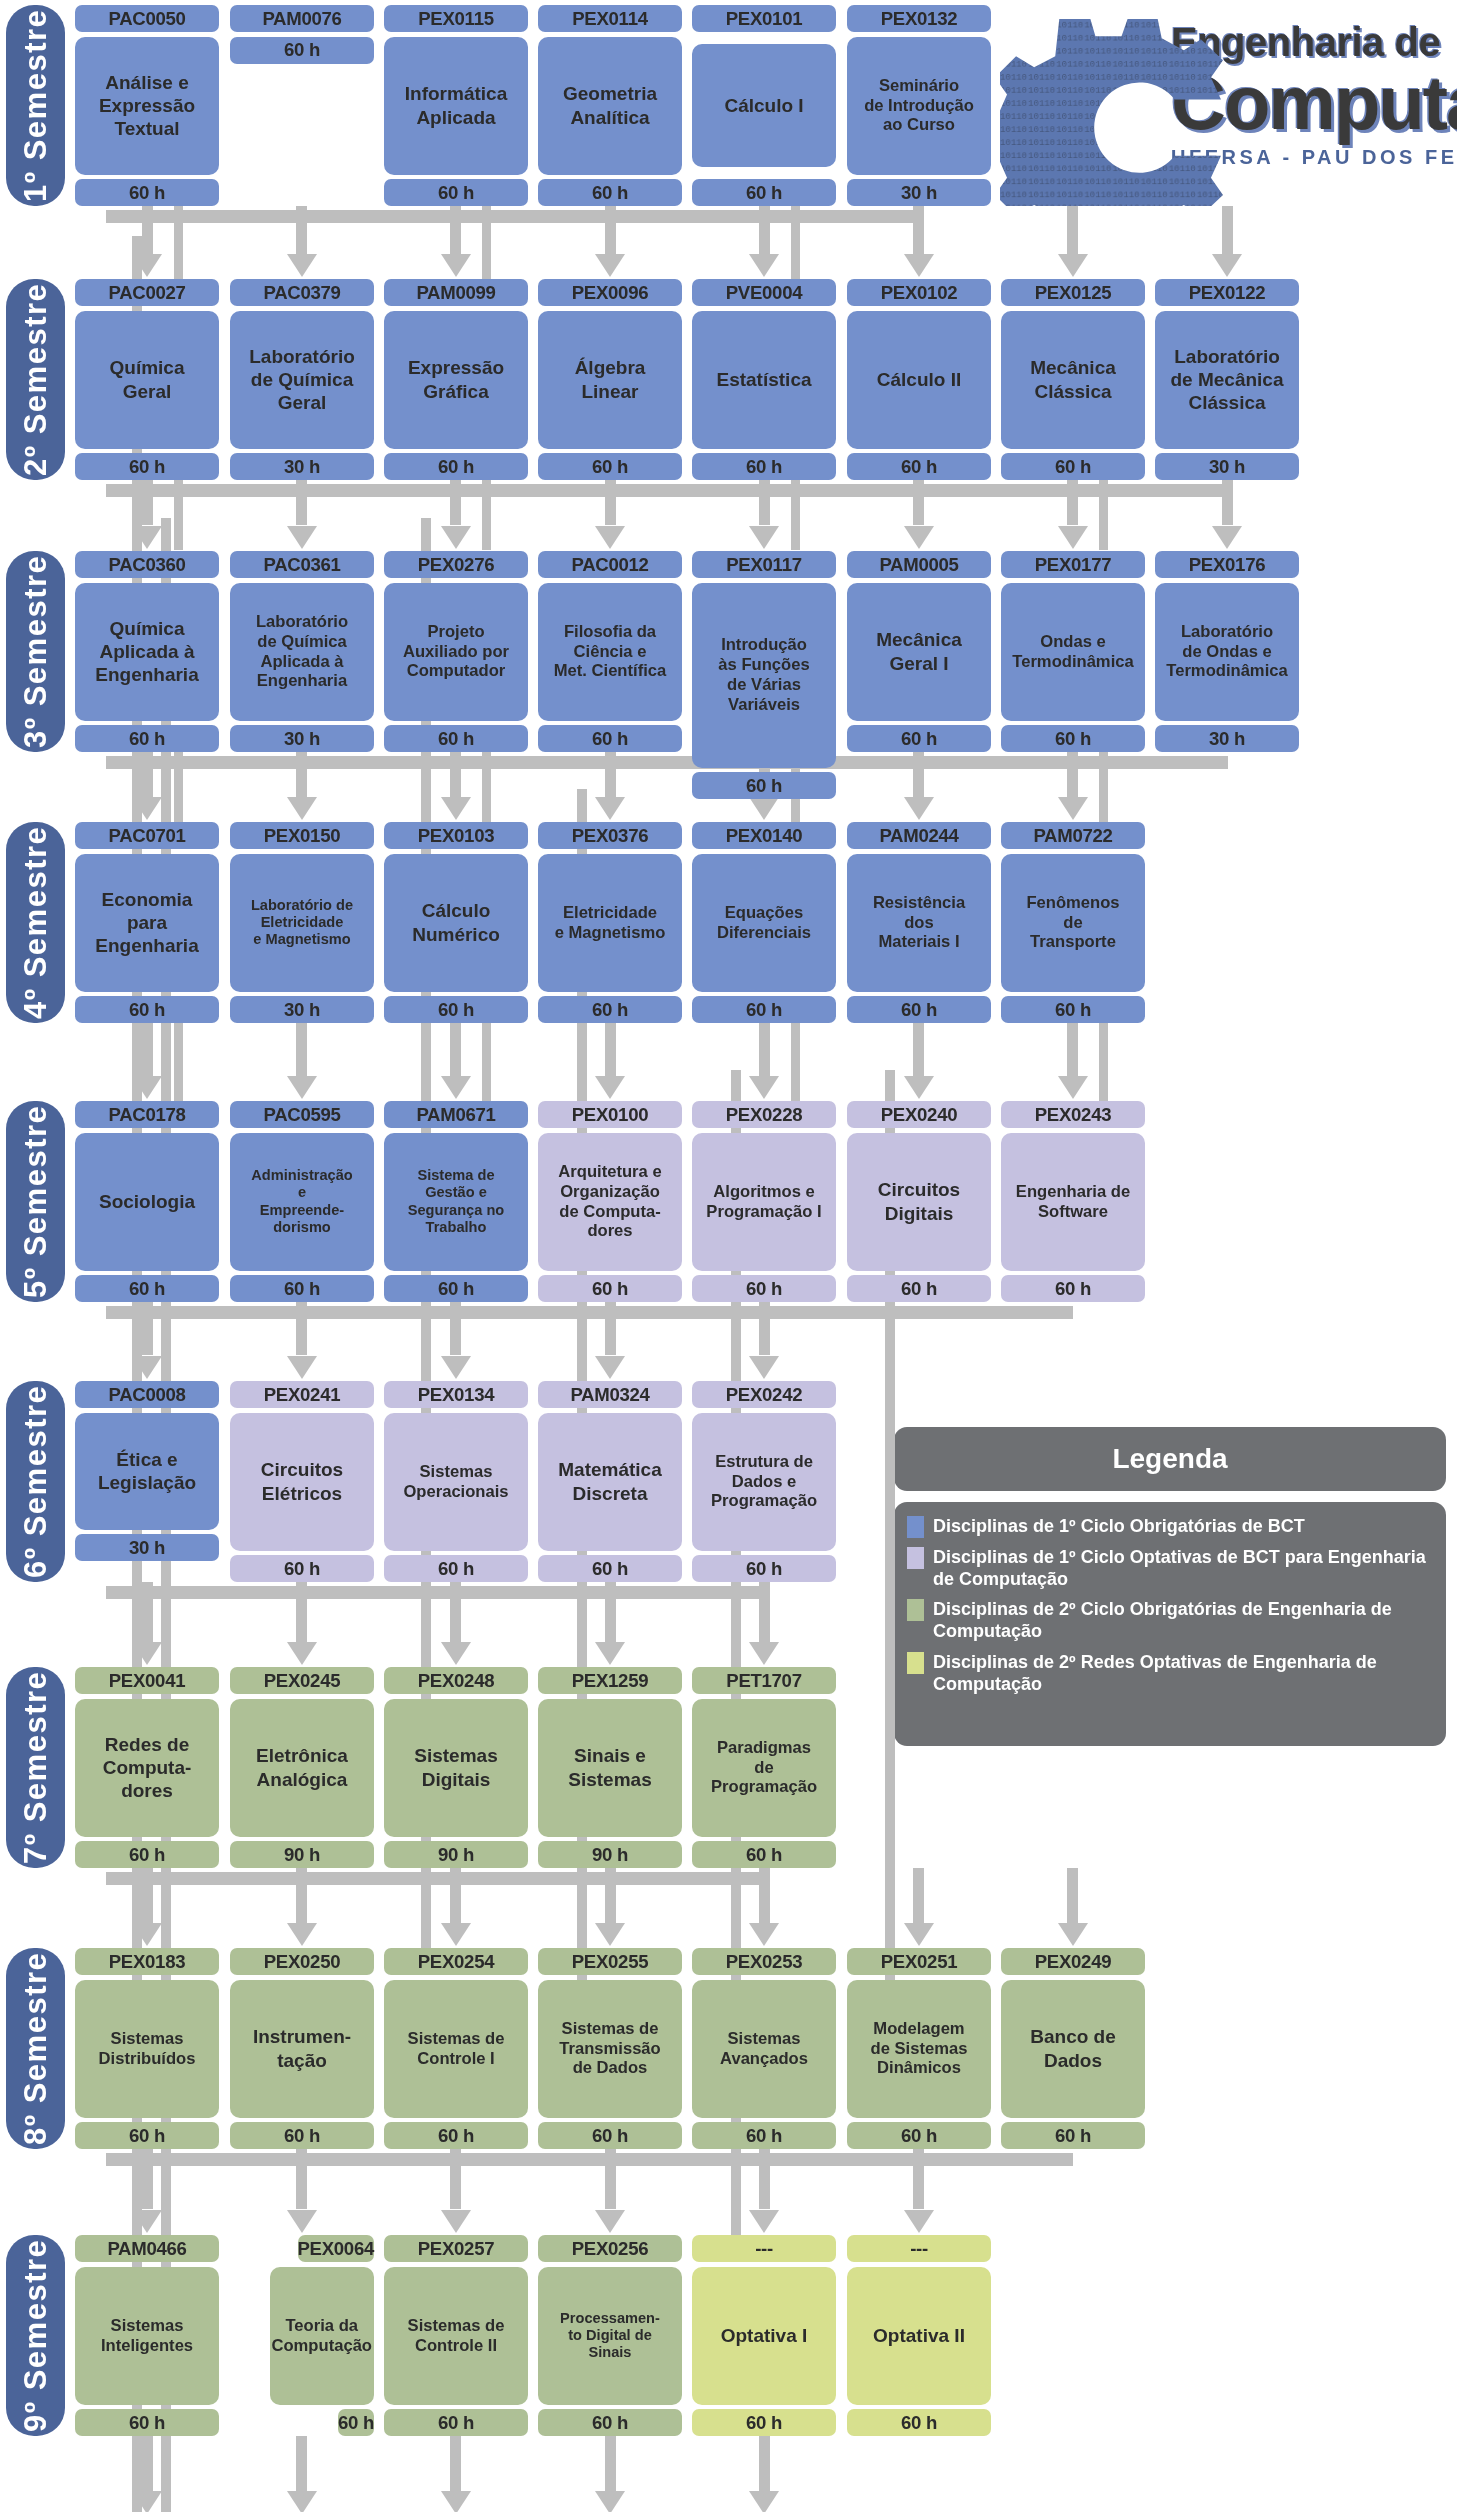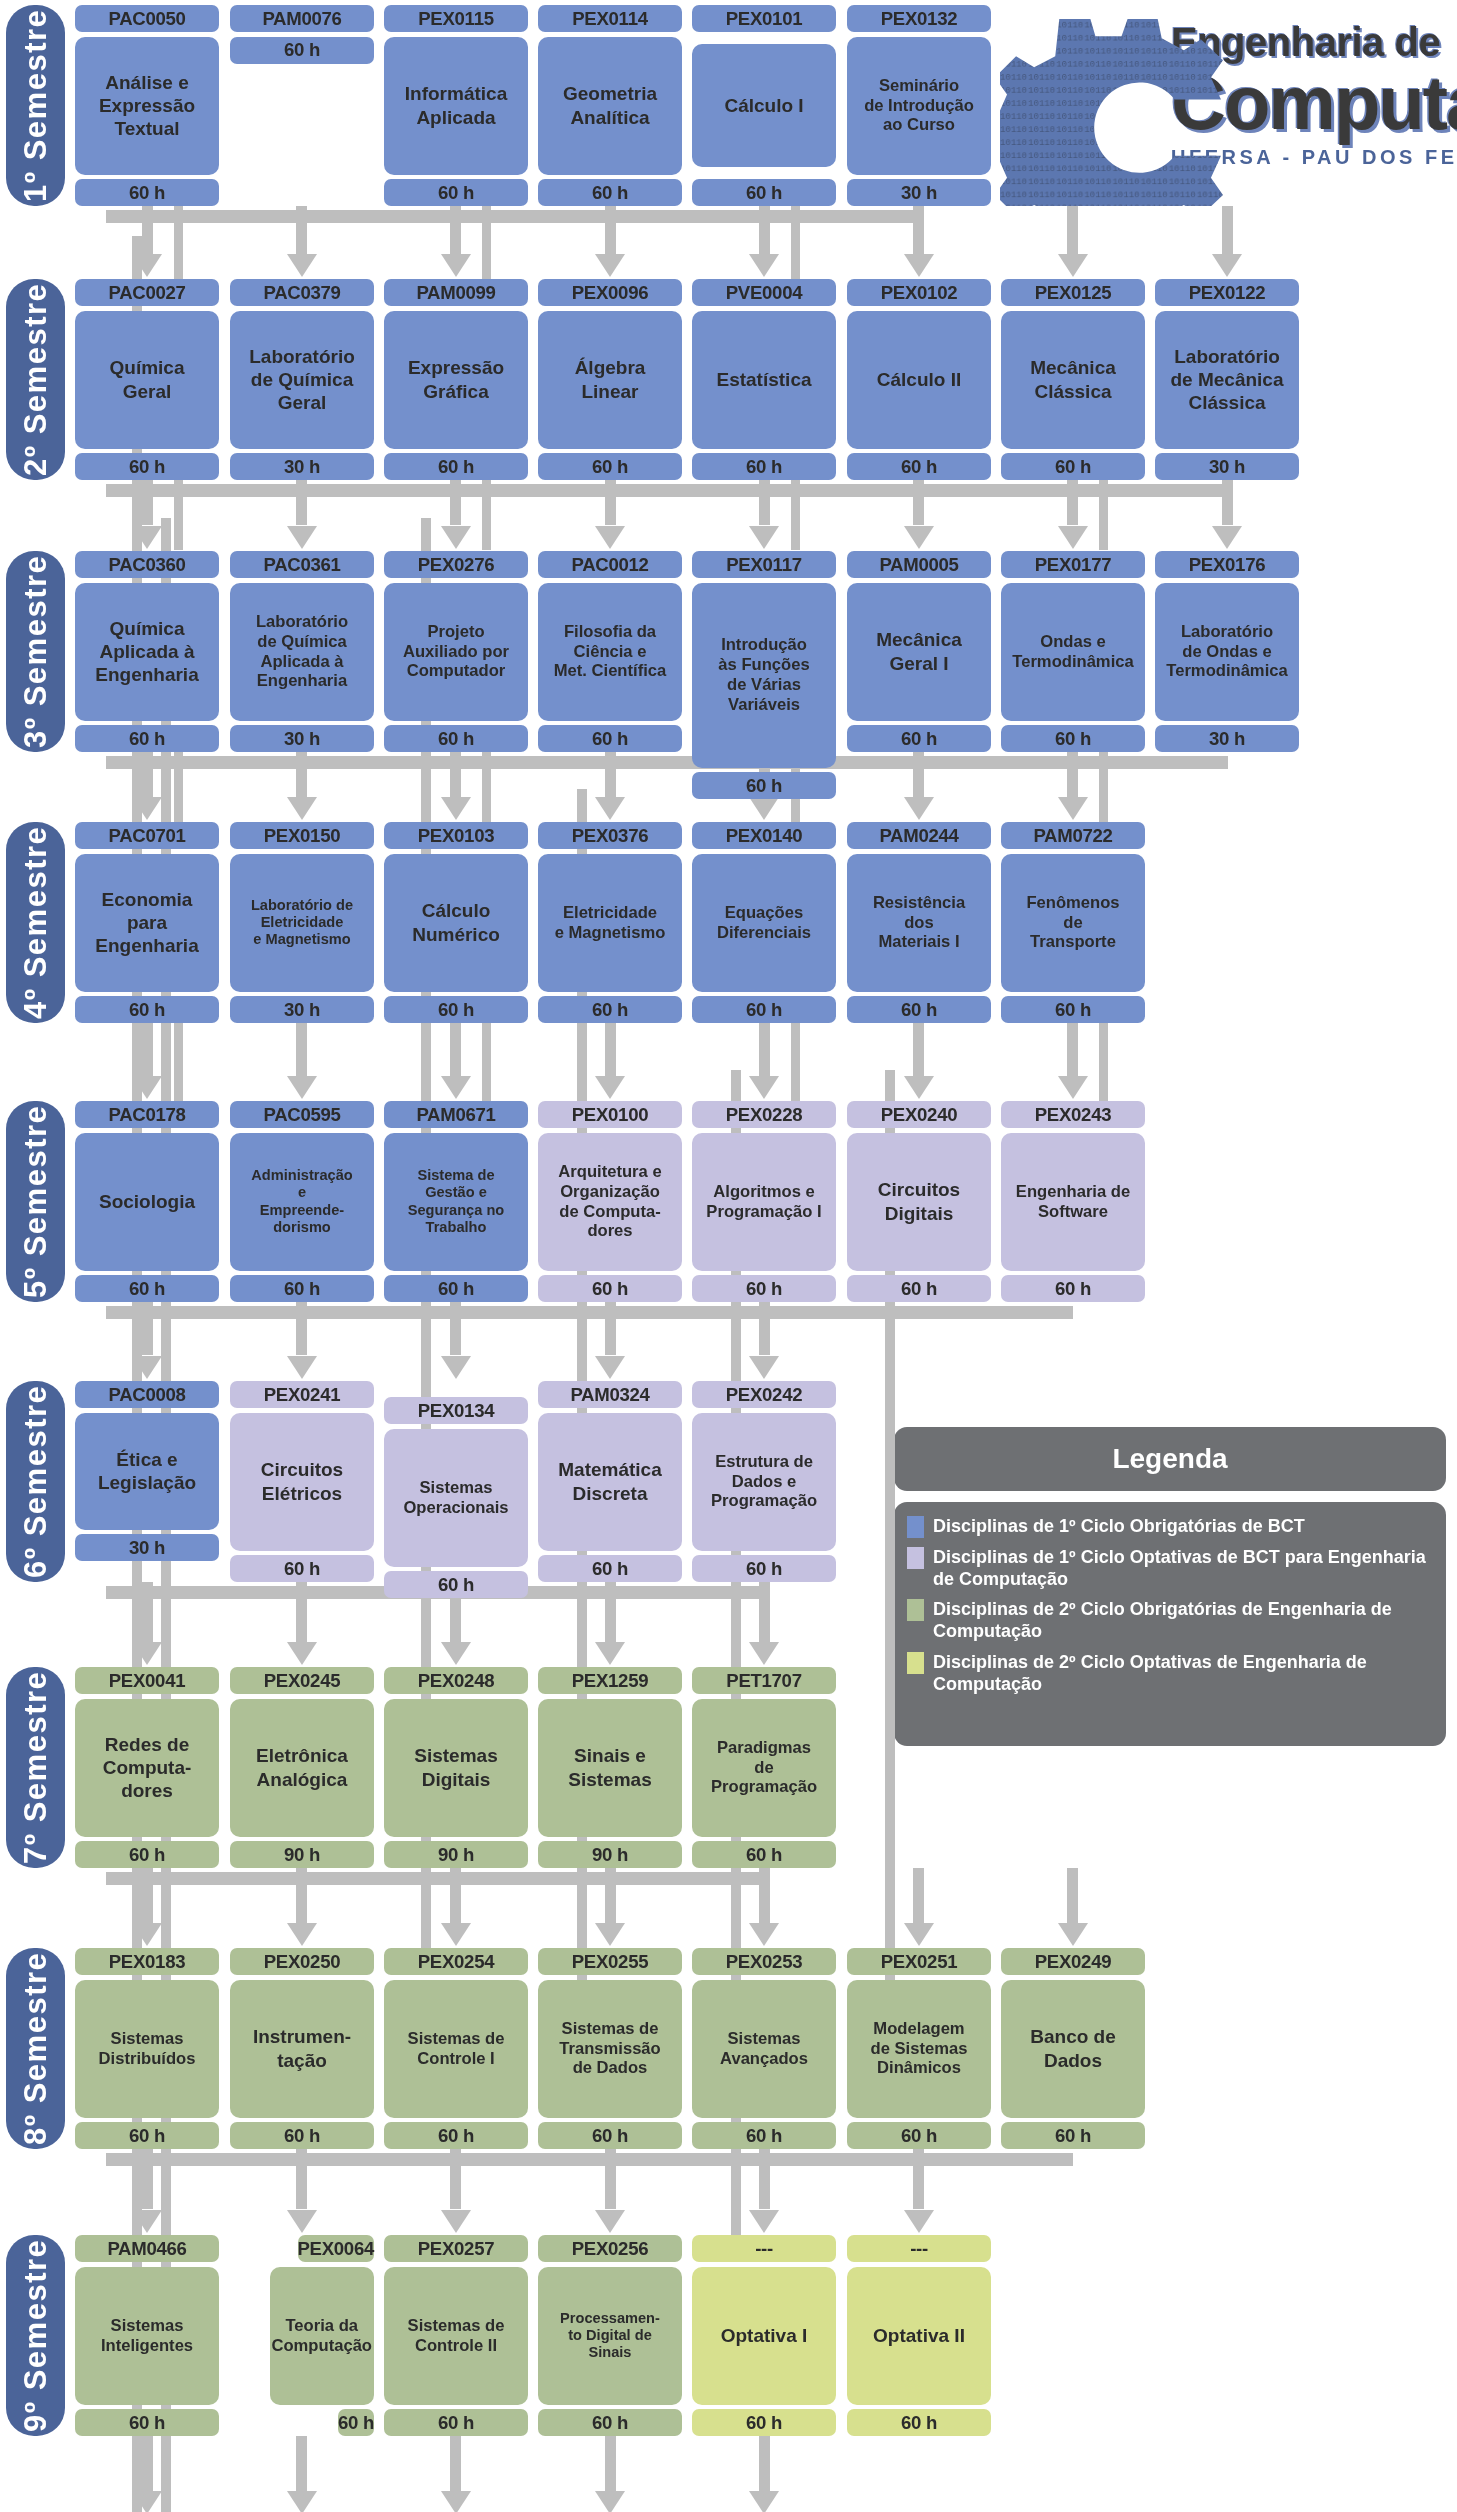--- a/index.html
+++ b/index.html
@@ -510,21 +510,21 @@
       <div class="name">Ética e
 Legislação</div>
       <div class="hours">30 h</div>
     </div>
     <div class="course c-purple" style="left: 230px; top: 1381px; width: 144px; height: 201px;">
       <div class="code">PEX0241</div>
       <div class="name">Circuitos
 Elétricos</div>
       <div class="hours">60 h</div>
     </div>
-    <div class="course c-purple" style="left: 384px; top: 1381px; width: 144px; height: 201px; margin-top: 16px;">
+    <div class="course c-purple" style="left: 384px; top: 1381px; width: 144px; height: 201px;">
       <div class="code">PEX0134</div>
       <div class="name sm">Sistemas
 Operacionais</div>
       <div class="hours">60 h</div>
     </div>
     <div class="course c-purple" style="left: 538px; top: 1381px; width: 144px; height: 201px;">
       <div class="code">PAM0324</div>
       <div class="name">Matemática
 Discreta</div>
       <div class="hours">60 h</div>
@@ -659,21 +659,21 @@
       <div class="leg-row">
         <span class="leg-sw" style="background: rgb(197, 193, 224);"></span>
         <span class="leg-tx">Disciplinas de 1º Ciclo Optativas de BCT para Engenharia de Computação</span>
       </div>
       <div class="leg-row">
         <span class="leg-sw" style="background: rgb(174, 192, 150);"></span>
         <span class="leg-tx">Disciplinas de 2º Ciclo Obrigatórias de Engenharia de Computação</span>
       </div>
       <div class="leg-row">
         <span class="leg-sw" style="background: rgb(215, 224, 142);"></span>
-        <span class="leg-tx">Disciplinas de 2º Ciclo Optativas de Engenharia de Computação</span>
+        <span class="leg-tx">Disciplinas de 2º Redes Optativas de Engenharia de Computação</span>
       </div>
     </div>
     <div id="logo" style="left: 1000px; top: 5px; width: 452px; height: 201px;"><svg width="452" height="201" viewBox="0 0 900 400">
         <defs>
           <pattern id="bits" width="56" height="26" patternUnits="userSpaceOnUse">
             <text x="0" y="19" font-family="Liberation Mono, monospace" font-size="18" fill="#2F3A52" opacity="0.55">10110</text>
           </pattern>
           <mask id="gm">
             <rect width="900" height="400" fill="#000"></rect>
             <path fill="#fff" d="M118 28 h62 l10 34 h52 l12-34 h60 l8 38 l44 24 l34-22 l44 42 l-24 34 l20 44 h-92 a90 90 0 1 0 0 112 h92 l-20 44 l24 34 l-44 42 l-34-22 l-44 24 l-8 38 h-60 l-12-34 h-52 l-10 34 h-62 l-8-40 l-42-22 l-36 22 l-42-42 l24-34 l-20-46 l-40-8 v-58 l40-8 l20-46 l-24-34 l42-42 l36 22 l42-22 z"></path>

